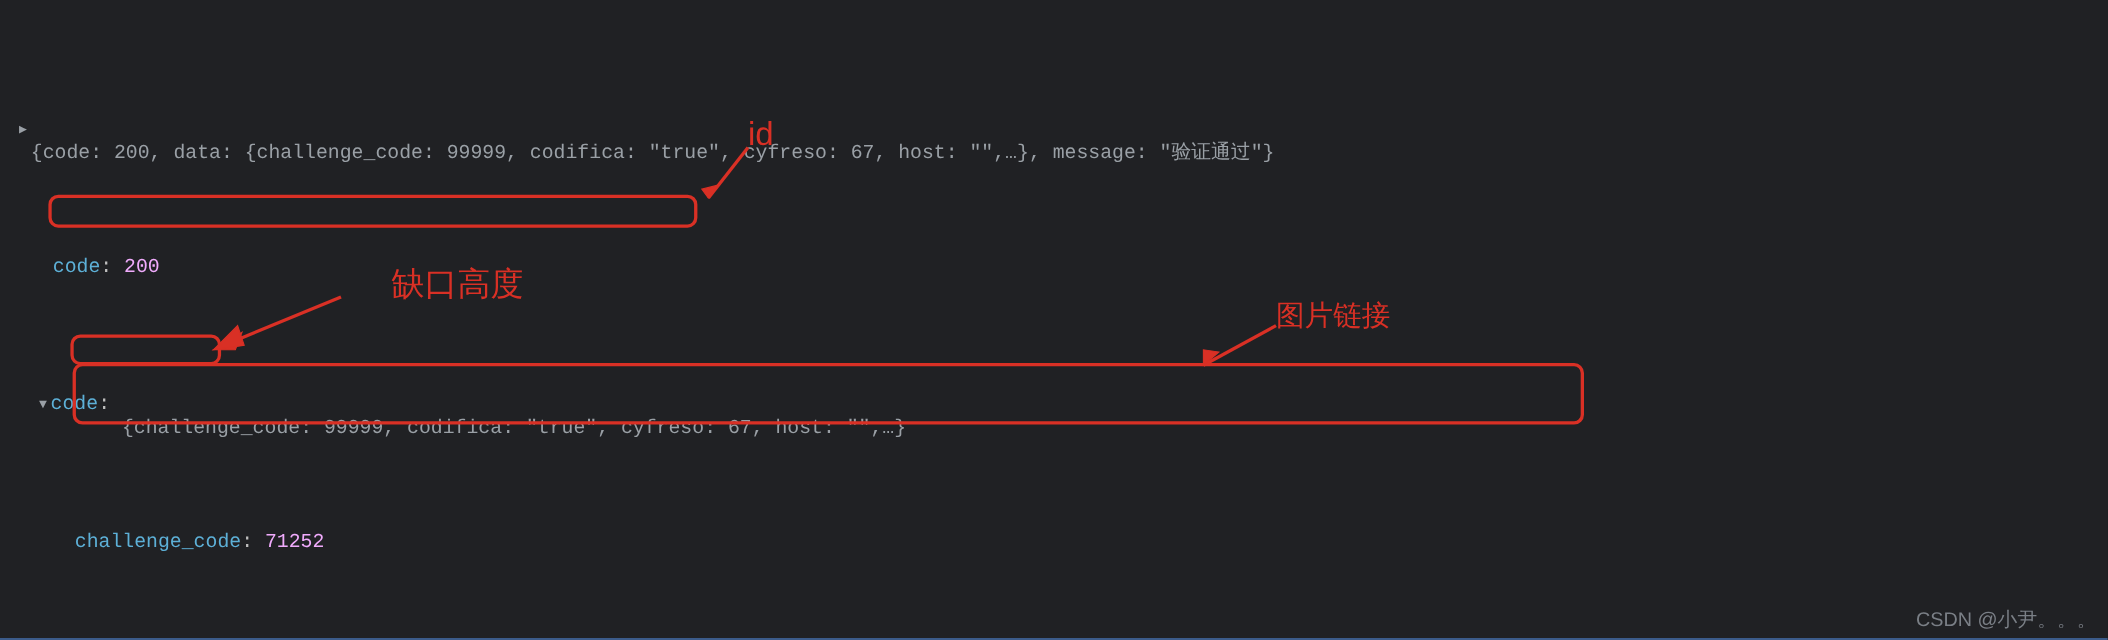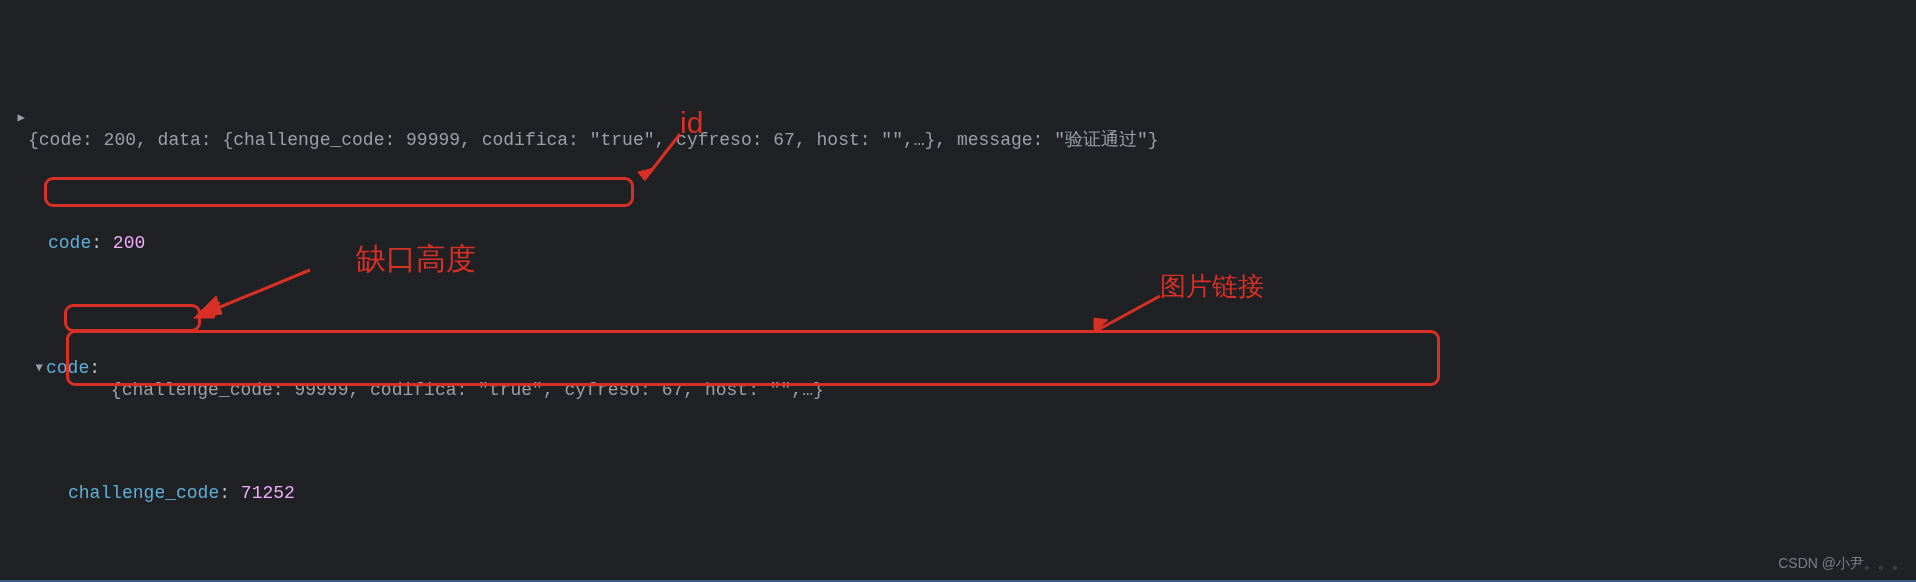--- a/index.html
+++ b/index.html
@@ -34,21 +34,21 @@
     z-index:25;
     pointer-events:none;
     font-weight:400;
   }
   .arrow { position:absolute; z-index:24; pointer-events:none; }
   .arrow line, .arrow path { stroke:#d93025; stroke-width:3; fill:none; }
   .arrow polygon { fill:#d93025; stroke:#d93025; stroke-width:1; }
 
   .watermark {
     position:absolute; right:10px; bottom:6px;
-    color:#7a7f86; font-size:14px;
+    color:#7a7f86; font-size:18px;
     font-family:"PingFang SC","Microsoft YaHei",sans-serif;
     z-index:30;
     text-align:right;
   }
   .bottom-border {
     position:absolute; left:0; bottom:0; width:1916px; height:2px;
     background:#3b5b8a;
   }
 </style>
 </head>

